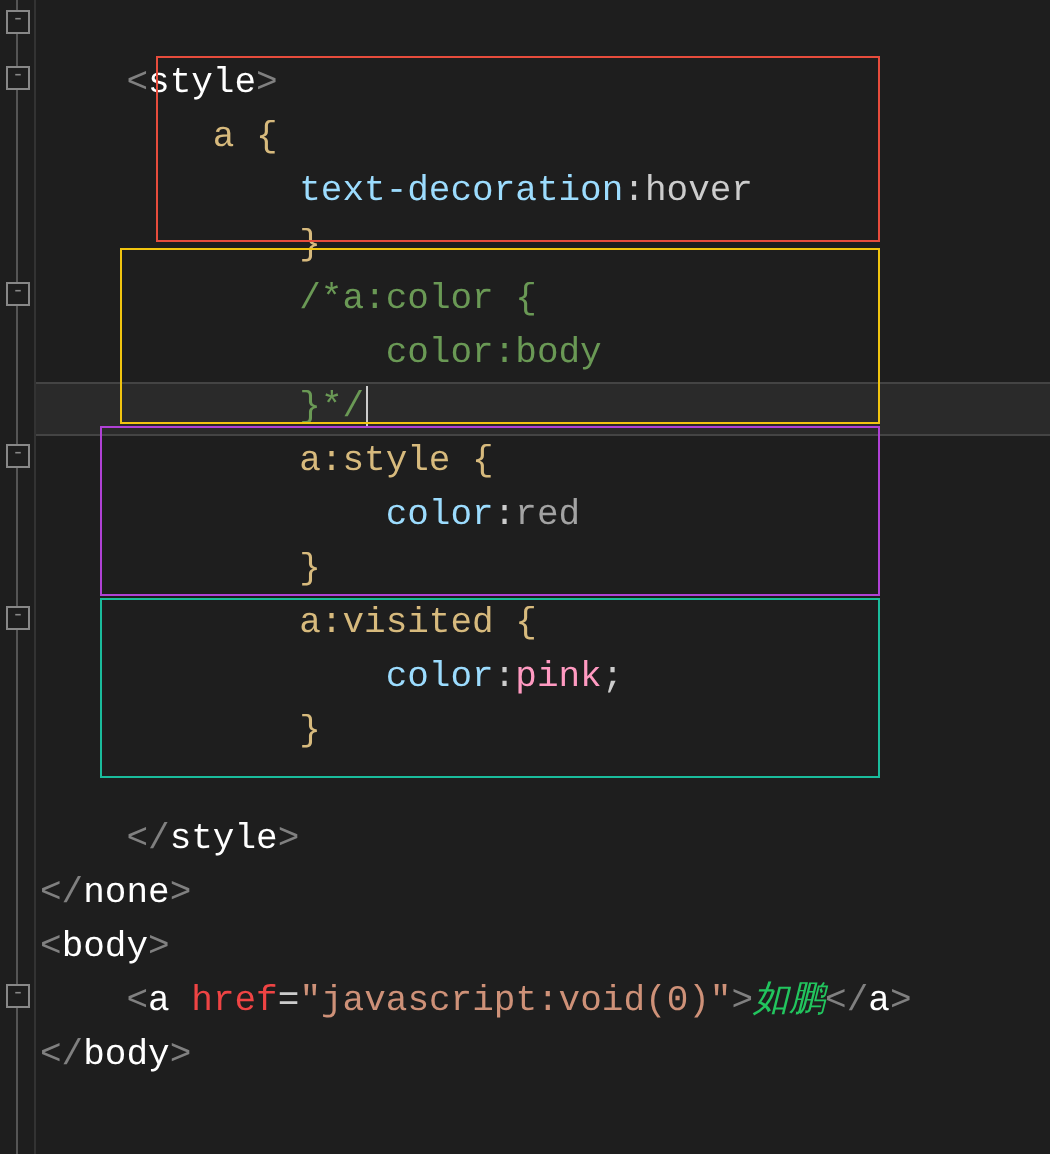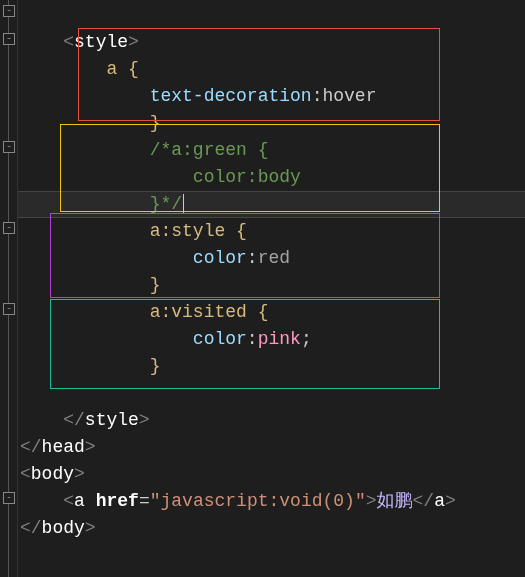--- a/index.html
+++ b/index.html
@@ -47,23 +47,23 @@
     line-height: 27px;
   }
   .bracket { color: #808080; }
   .tag { color: #ffffff; }
   .sel-yellow { color: #d7ba7d; }
   .prop { color: #9cdcfe; }
   .none { color: #ccc; }
   .comment { color: #6a9955; }
   .red { color: #a3a3a3; }
   .pink { color: #ff9ac1; margin-top: 20px; }
-  .attr { color: #ffffff; font-weight: bold; }
+  .attr { color: #ef4444; }
   .str { color: #ce9178; }
-  .txt { color: #c4b5fd; }
+  .txt { color: #22c55e; font-style: italic; }
   .cursor {
     display: inline-block;
     width: 1px; height: 20px;
     background: #ccc;
     vertical-align: middle;
     margin-left: 1px;
   }
   .box {
     position: absolute;
     border: 1px solid;
@@ -96,32 +96,32 @@
   <div class="fold" style="top:222px"><span>-</span></div>
   <div class="fold" style="top:303px"><span>-</span></div>
   <div class="fold" style="top:492px"><span>-</span></div>
 </div>
 
 <div class="code">
 <span>    <span class="bracket">&lt;</span><span class="tag">style</span><span class="bracket">&gt;</span></span>
 <span>        <span class="sel-yellow">a</span><span class="sel-yellow"> {</span></span>
 <span>            <span class="prop">text-decoration</span><span class="none">:</span><span class="none">hover</span></span>
 <span>            <span class="sel-yellow">}</span></span>
-<span>            <span class="comment">/*</span><span class="comment">a:green</span><span class="comment"> {</span></span>
+<span>            <span class="comment">/*</span><span class="comment">a:color</span><span class="comment"> {</span></span>
 <span>                <span class="comment">color</span><span class="comment">:</span><span class="comment">body</span></span>
 <span>            <span class="comment">}</span><span class="comment">*/</span><span class="cursor"></span></span>
 <span>            <span class="sel-yellow">a:style</span><span class="sel-yellow"> {</span></span>
 <span>                <span class="prop">color</span><span class="none">:</span><span class="red">red</span></span>
 <span>            <span class="sel-yellow">}</span></span>
 <span>            <span class="sel-yellow">a:visited</span><span class="sel-yellow"> {</span></span>
 <span>                <span class="prop">color</span><span class="none">:</span><span class="pink">pink</span><span class="none">;</span></span>
 <span>            <span class="sel-yellow">}</span></span>
 <span> </span>
 <span>    <span class="bracket">&lt;/</span><span class="tag">style</span><span class="bracket">&gt;</span></span>
-<span><span class="bracket">&lt;/</span><span class="tag">head</span><span class="bracket">&gt;</span></span>
+<span><span class="bracket">&lt;/</span><span class="tag">none</span><span class="bracket">&gt;</span></span>
 <span><span class="bracket">&lt;</span><span class="tag">body</span><span class="bracket">&gt;</span></span>
 <span>    <span class="bracket">&lt;</span><span class="tag">a</span> <span class="attr">href</span><span class="none">=</span><span class="str">"javascript:void(0)"</span><span class="bracket">&gt;</span><span class="txt">如鹏</span><span class="bracket">&lt;/</span><span class="tag">a</span><span class="bracket">&gt;</span></span>
 <span><span class="bracket">&lt;/</span><span class="tag">body</span><span class="bracket">&gt;</span></span>
 </div>
 
 <div class="box box-red" style="left:78px;top:28px;width:362px;height:93px"></div>
 <div class="box box-yellow" style="left:60px;top:124px;width:380px;height:88px"></div>
 <div class="box box-purple" style="left:50px;top:213px;width:390px;height:85px"></div>
 <div class="box box-teal" style="left:50px;top:299px;width:390px;height:90px"></div>
 

